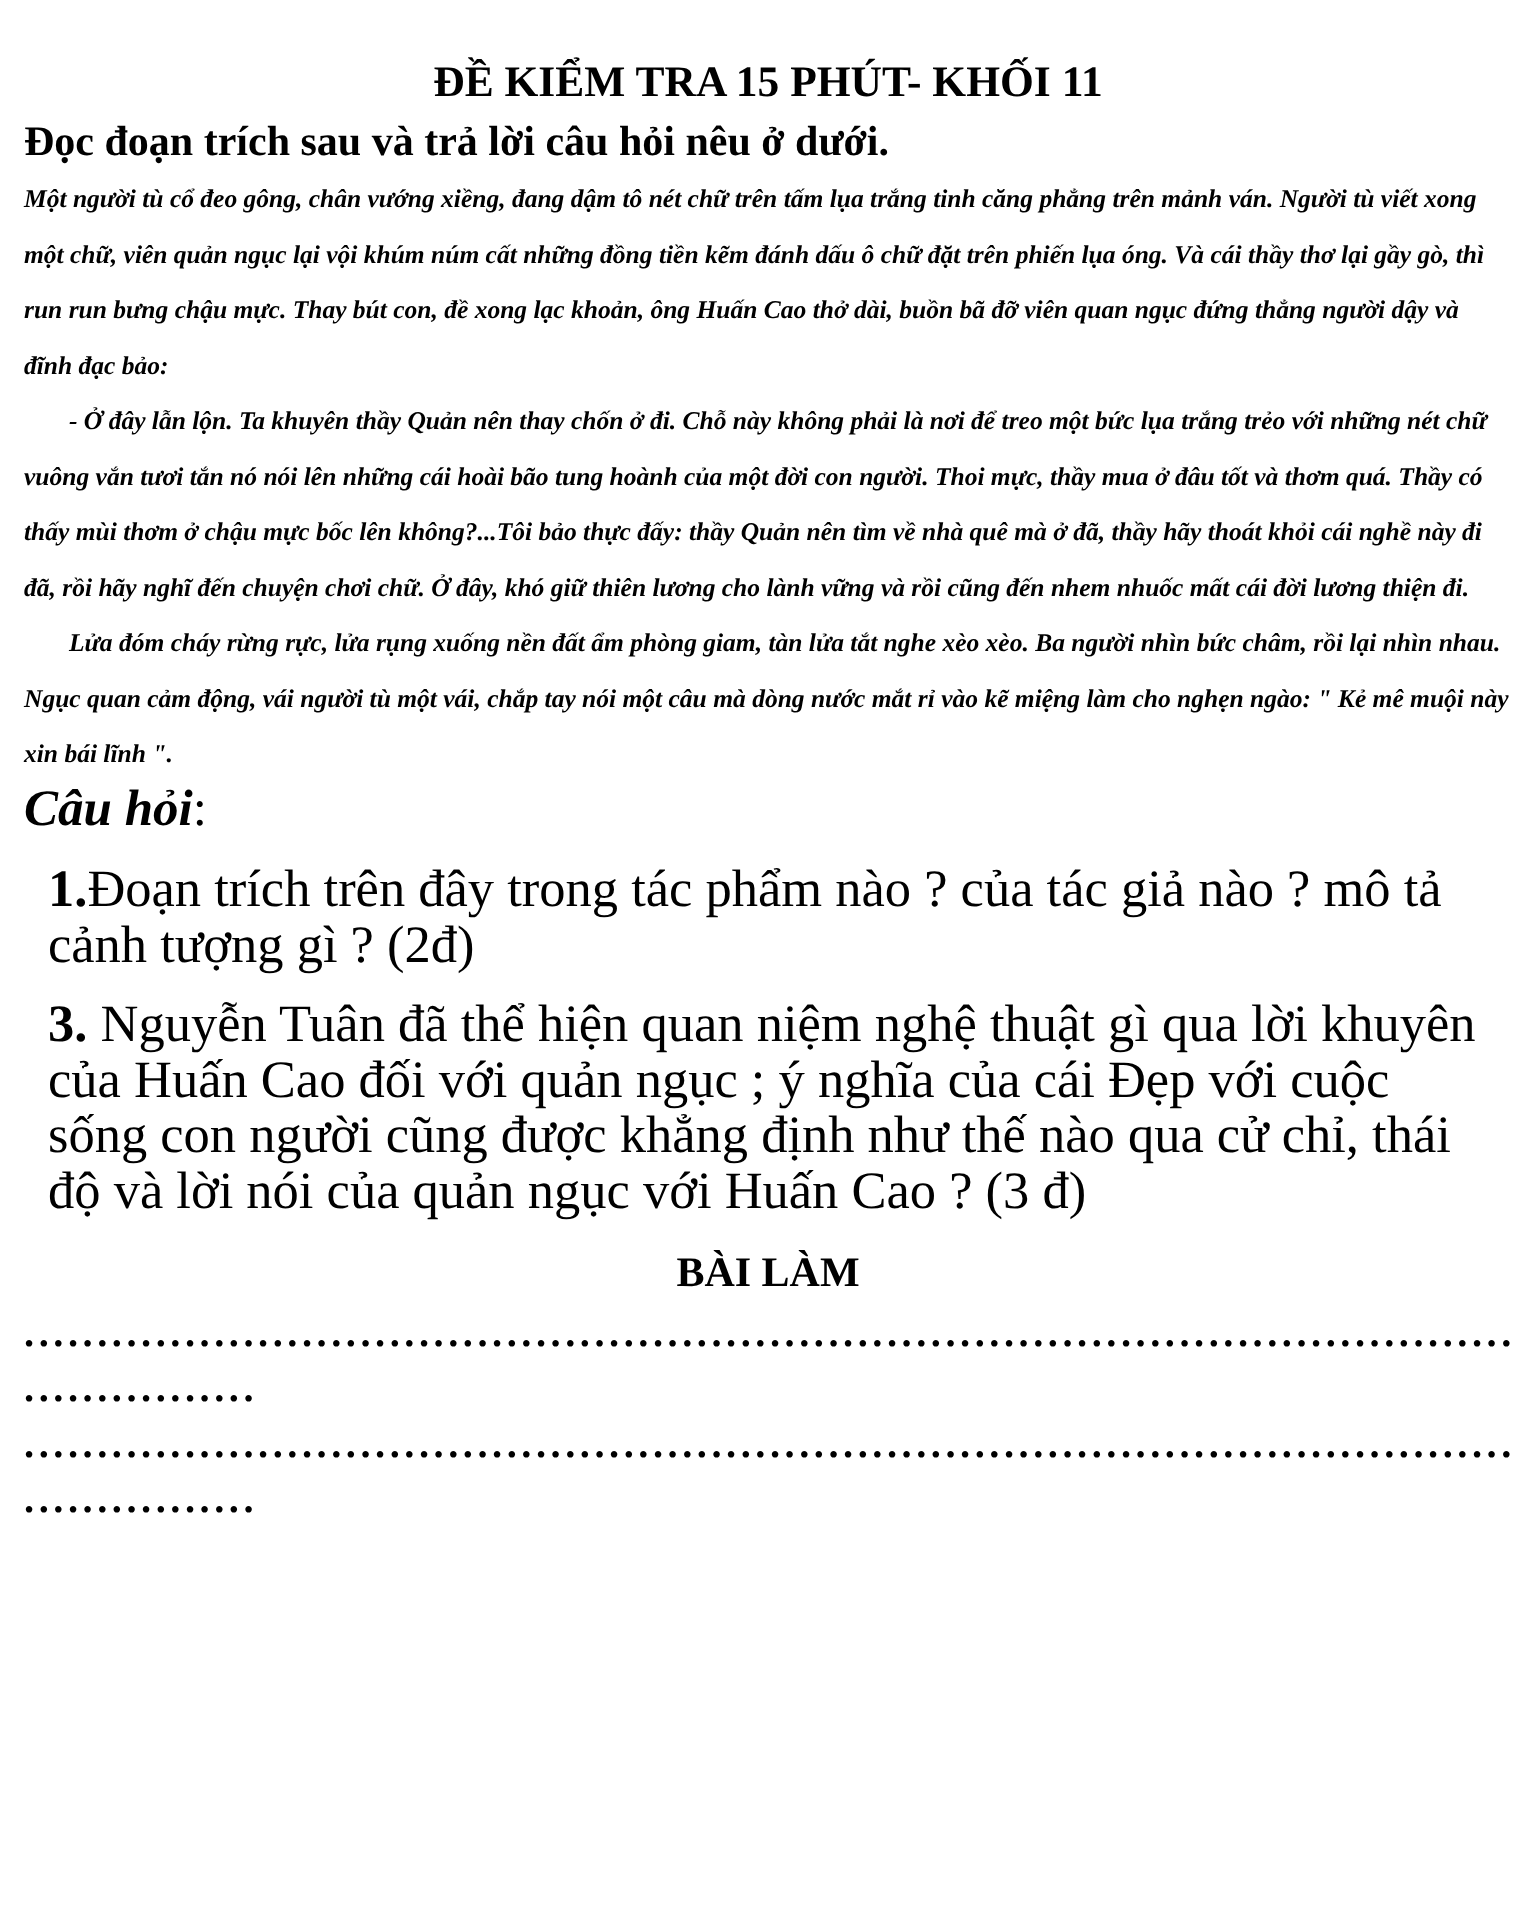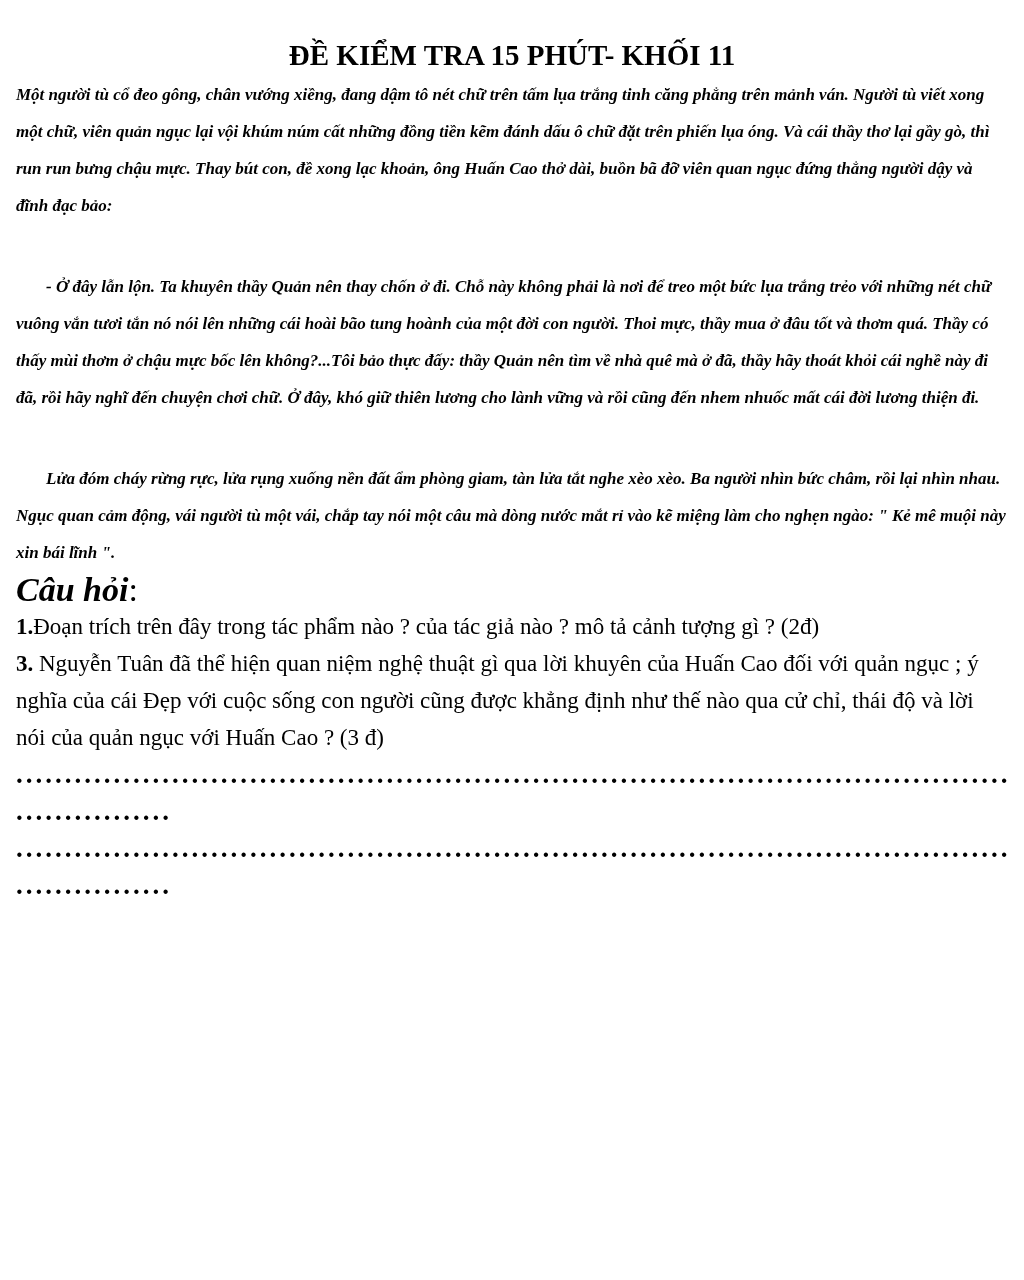--- a/index.html
+++ b/index.html
@@ -34,34 +34,33 @@
   .passage p {
     margin: 0;
     font-weight: bold;
     font-style: italic;
     font-size: 17px;
     line-height: 37px;
     text-align: left;
   }
   .passage p.indent {
     text-indent: 30px;
-    margin-top: 44px;
   }
   .q-label-line {
     margin: 0;
     font-size: 34px;
     line-height: 37px;
   }
   .q-label-line .label {
     font-weight: bold;
     font-style: italic;
   }
   .questions p {
-    margin: 0;
-    font-size: 23px;
+    margin: 16px;
+    font-size: 35px;
     line-height: 37px;
   }
   .qnum {
     font-weight: bold;
   }
   .answer-heading {
     text-align: center;
     font-weight: bold;
     font-size: 28px;
     line-height: 42px;
@@ -77,34 +76,36 @@
     width: 992px;
   }
 </style>
 </head>
 <body>
 
 <div class="page">
 
   <div class="doc-title">ĐỀ KIỂM TRA 15 PHÚT- KHỐI 11</div>
 
+  <div class="instruction">Đọc đoạn trích sau và trả lời câu hỏi nêu ở dưới.</div>
 
   <div class="passage">
     <p>Một người tù cổ đeo gông, chân vướng xiềng, đang dậm tô nét chữ trên tấm lụa trắng tinh căng phẳng trên mảnh ván. Người tù viết xong một chữ, viên quản ngục lại vội khúm núm cất những đồng tiền kẽm đánh dấu ô chữ đặt trên phiến lụa óng. Và cái thầy thơ lại gầy gò, thì run run bưng chậu mực. Thay bút con, đề xong lạc khoản, ông Huấn Cao thở dài, buồn bã đỡ viên quan ngục đứng thẳng người dậy và đĩnh đạc bảo:</p>
     <p class="indent">- Ở đây lẫn lộn. Ta khuyên thầy Quản nên thay chốn ở đi. Chỗ này không phải là nơi để treo một bức lụa trắng trẻo với những nét chữ vuông vắn tươi tắn nó nói lên những cái hoài bão tung hoành của một đời con người. Thoi mực, thầy mua ở đâu tốt và thơm quá. Thầy có thấy mùi thơm ở chậu mực bốc lên không?...Tôi bảo thực đấy: thầy Quản nên tìm về nhà quê mà ở đã, thầy hãy thoát khỏi cái nghề này đi đã, rồi hãy nghĩ đến chuyện chơi chữ. Ở đây, khó giữ thiên lương cho lành vững và rồi cũng đến nhem nhuốc mất cái đời lương thiện đi.</p>
     <p class="indent">Lửa đóm cháy rừng rực, lửa rụng xuống nền đất ẩm phòng giam, tàn lửa tắt nghe xèo xèo. Ba người nhìn bức châm, rồi lại nhìn nhau. Ngục quan cảm động, vái người tù một vái, chắp tay nói một câu mà dòng nước mắt rỉ vào kẽ miệng làm cho nghẹn ngào: " Kẻ mê muội này xin bái lĩnh ".</p>
   </div>
 
   <p class="q-label-line"><span class="label">Câu hỏi</span><span>:</span></p>
 
   <div class="questions">
     <p><span class="qnum">1.</span><span>Đoạn trích trên đây trong tác phẩm nào ? của tác giả nào ? mô tả cảnh tượng gì ? (2đ)</span></p>
     <p><span class="qnum">3.</span><span> Nguyễn Tuân đã thể hiện quan niệm nghệ thuật gì qua lời khuyên của Huấn Cao đối với quản ngục ; ý nghĩa của cái Đẹp với cuộc sống con người cũng được khẳng định như thế nào qua cử chỉ, thái độ và lời nói của quản ngục với Huấn Cao ? (3 đ)</span></p>
   </div>
 
+  <div class="answer-heading">BÀI LÀM</div>
 
   <div class="answer-lines">
     <p class="dots">............................................................................................................</p>
     <p class="dots">................</p>
     <p class="dots">............................................................................................................</p>
     <p class="dots">................</p>
   </div>
 
 </div>
 

